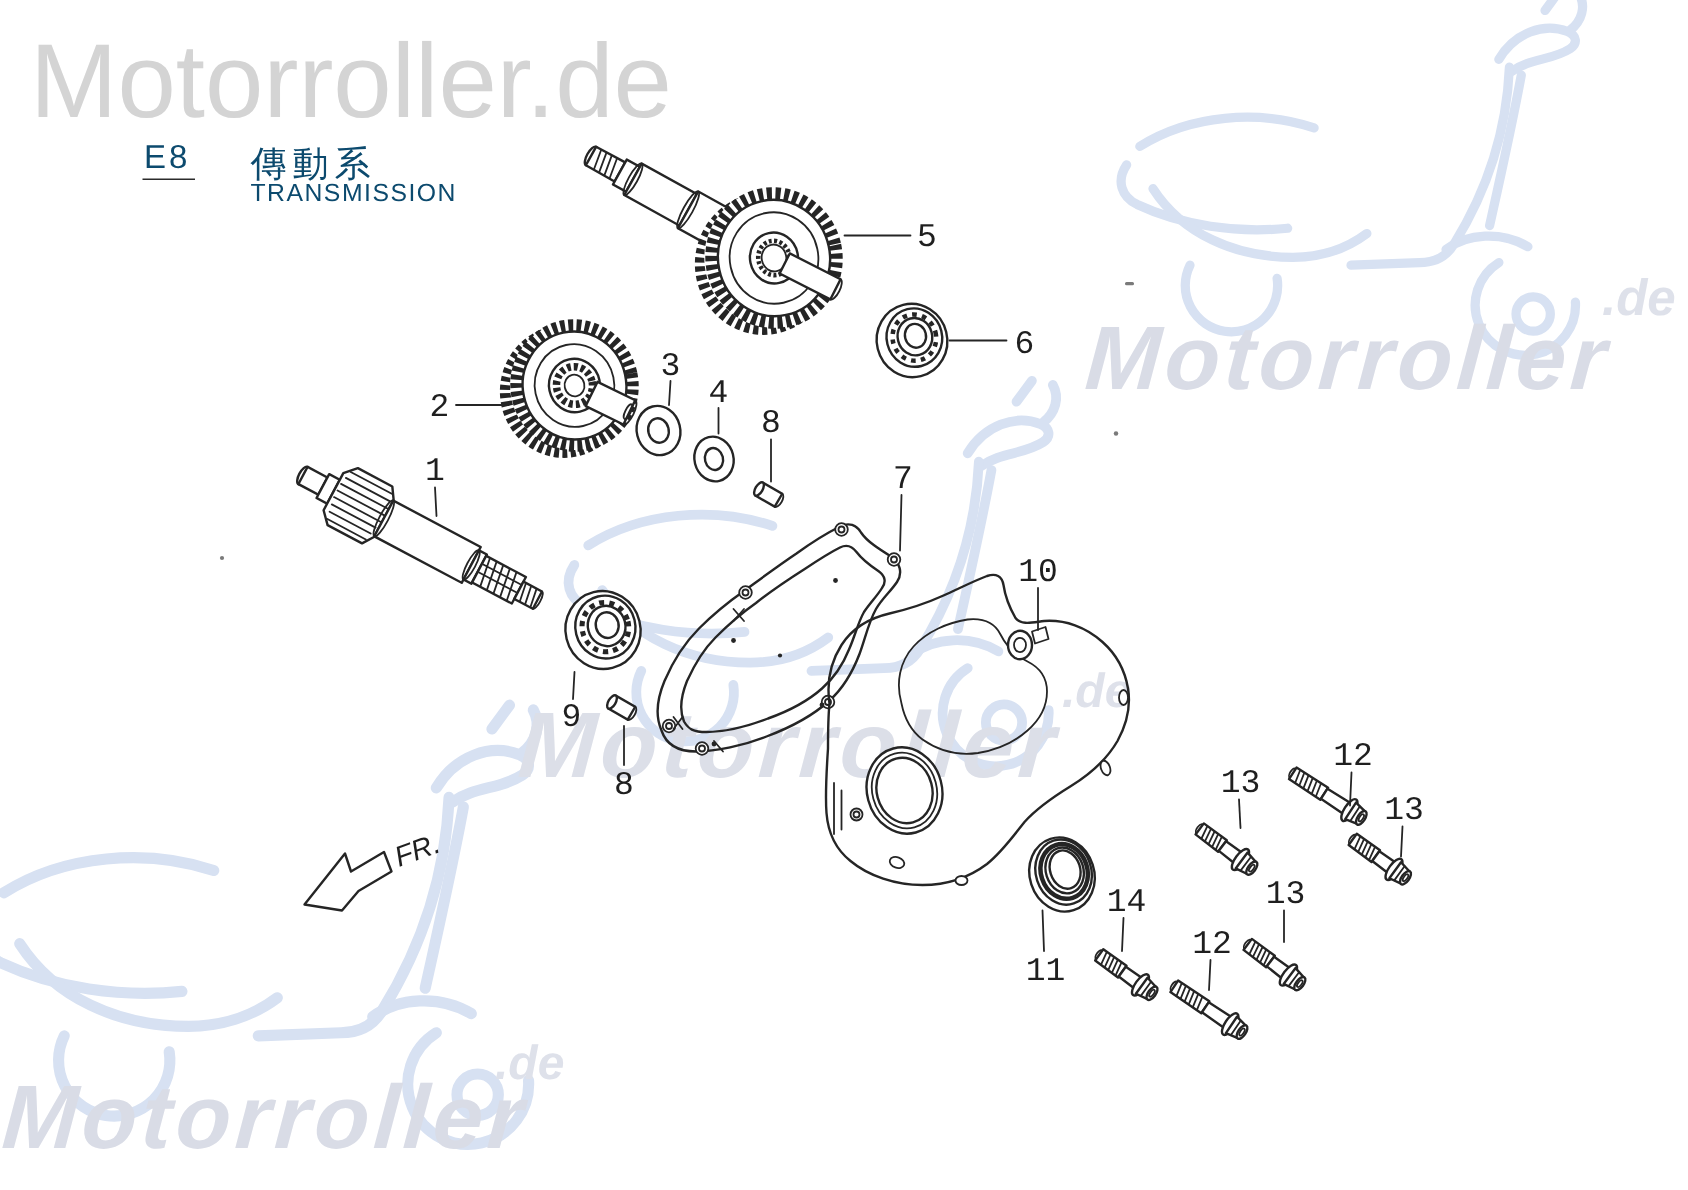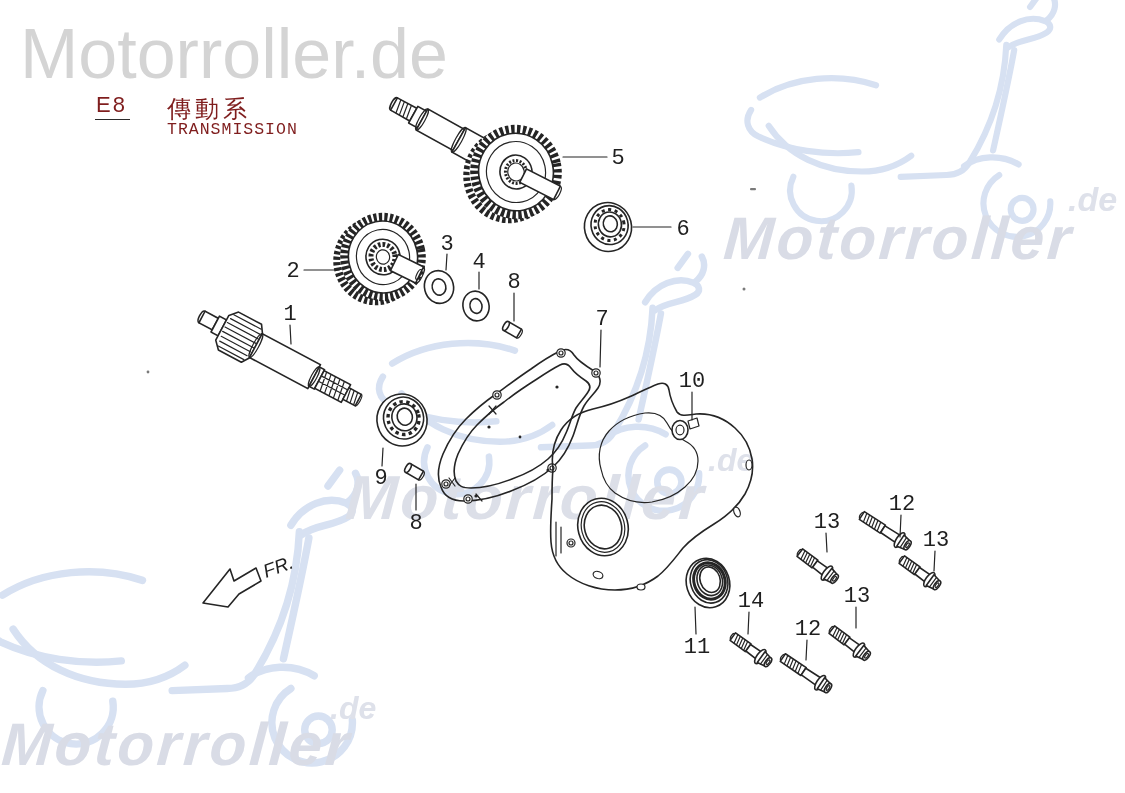--- a/index.html
+++ b/index.html
@@ -13,25 +13,25 @@
   .wm-brand .brand{font-weight:bold;font-style:italic;display:inline-block;
           transform:skewX(-4deg);letter-spacing:3px;}
   .wm-brand .tld{position:absolute;font-weight:bold;font-style:italic;color:#dee1ea;text-align:center;}
   .wm-mid{left:724px;top:204px;font-size:60px;}
   .wm-mid .tld{left:344px;top:-24px;font-size:34px;}
   .wm-ctr{left:346px;top:462px;font-size:62px;color:#dcdfe8;}
   .wm-ctr .tld{left:362px;top:-20px;font-size:32px;}
   .wm-bot{left:2px;top:710px;font-size:60px;}
   .wm-bot .tld{left:328px;top:-20px;font-size:32px;}
   
-  .tb{position:absolute;color:#7f1d1d;}
+  .tb{position:absolute;color:#0c4a6e;}
   .tb-code{left:95px;top:92px;font-size:22px;letter-spacing:2px;
            border-bottom:1.6px solid #2b2b2b;padding:0 3px 1px 1px;}
   .tb-zh{left:167px;top:93px;font-size:24px;letter-spacing:4px;font-family:"Liberation Sans",sans-serif;}
-  .tb-en{left:167px;top:120px;font-size:16.5px;letter-spacing:1px;font-family:Liberation Mono, monospace;}
+  .tb-en{left:167px;top:120px;font-size:16.5px;letter-spacing:1px;}
   
   .d{stroke:#252525;stroke-width:1.6;fill:none;stroke-linecap:round;stroke-linejoin:round;}
   .dw{stroke:#252525;stroke-width:1.6;fill:#ffffff;stroke-linecap:round;stroke-linejoin:round;}
   .thin{stroke-width:1.2;}
   .teeth{fill:none;stroke:#252525;}
   .mask{fill:#ffffff;stroke:none;}
   .sc{stroke:#d7e1f2;stroke-width:7;fill:none;stroke-linecap:round;stroke-linejoin:round;}
   .co{font-family:"Liberation Mono",monospace;font-size:22px;fill:#1f1f1f;text-anchor:middle;}
   .frtxt{font-family:"Liberation Sans",sans-serif;font-size:19px;fill:#1f1f1f;font-style:italic;}
 </style>

